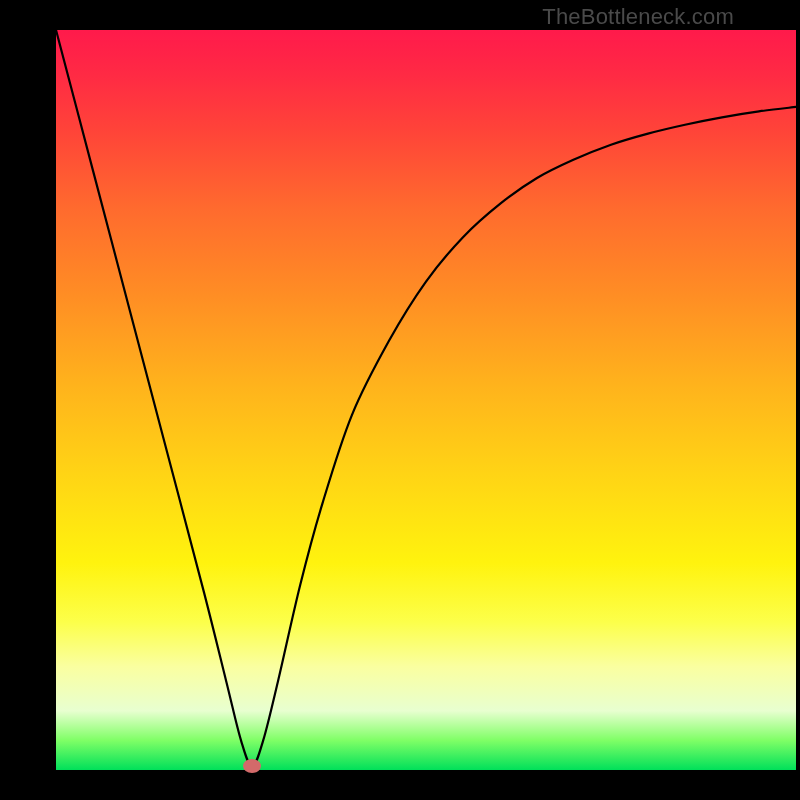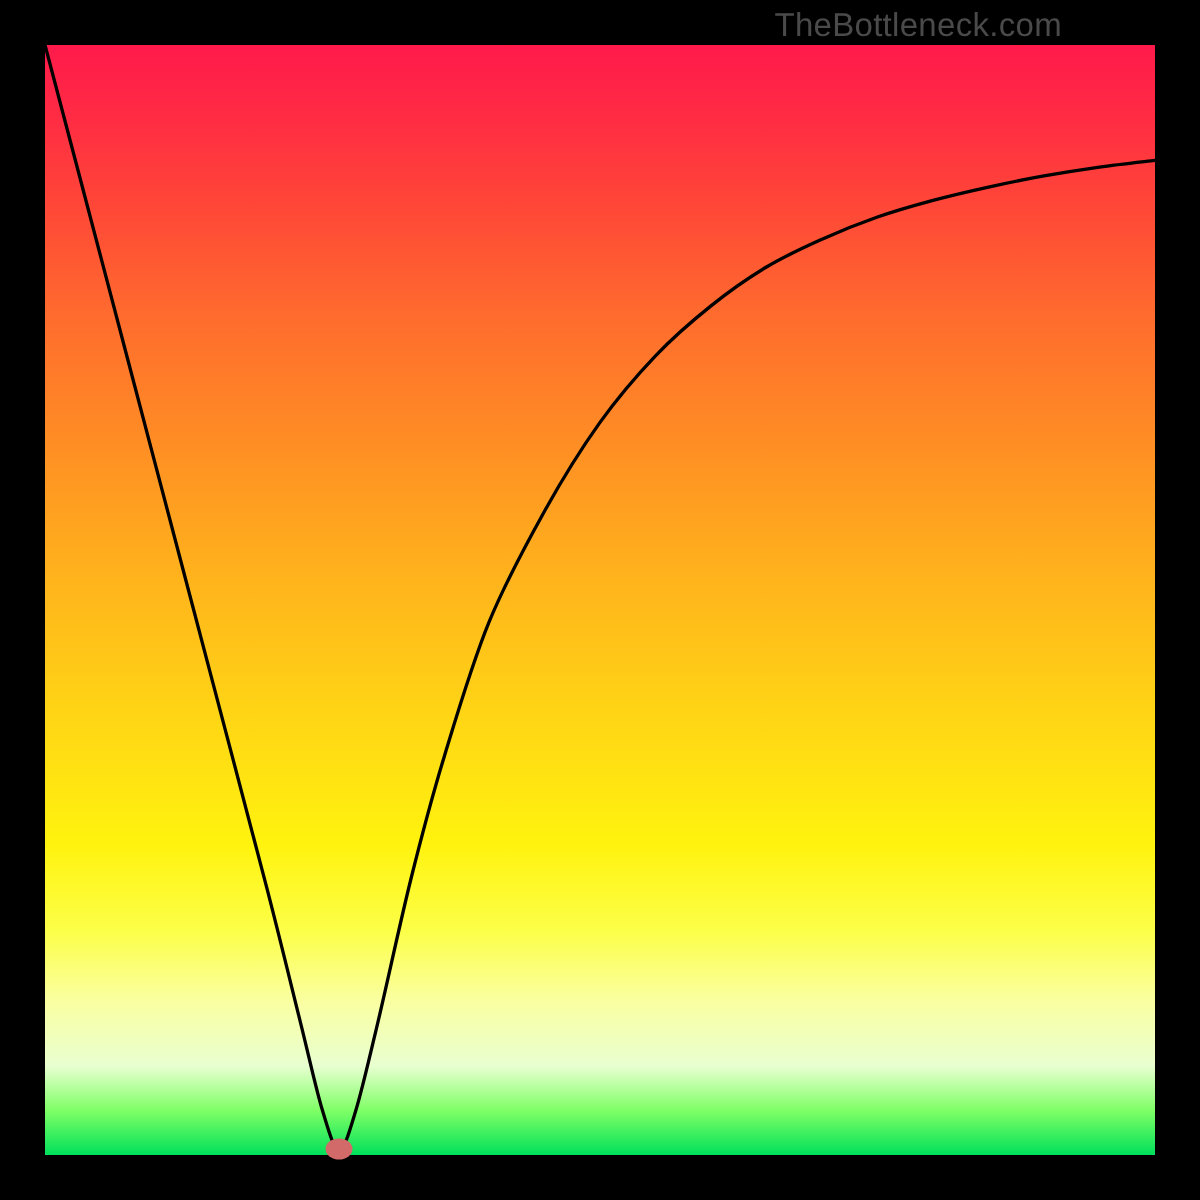--- a/index.html
+++ b/index.html
@@ -9,20 +9,21 @@
     height: 800px;
     background: #000;
     font-family: Arial, Helvetica, sans-serif;
     overflow: hidden;
   }
   .frame {
     position: relative;
     width: 716px;
     height: 800px;
     background: #000;
+    margin-left: 26px;
   }
   .plot-area {
     position: absolute;
     left: 30px;
     top: 30px;
     width: 740px;
     height: 740px;
     background: linear-gradient(to bottom,
       #ff1a4b 0%,
       #ff2a44 6%,

